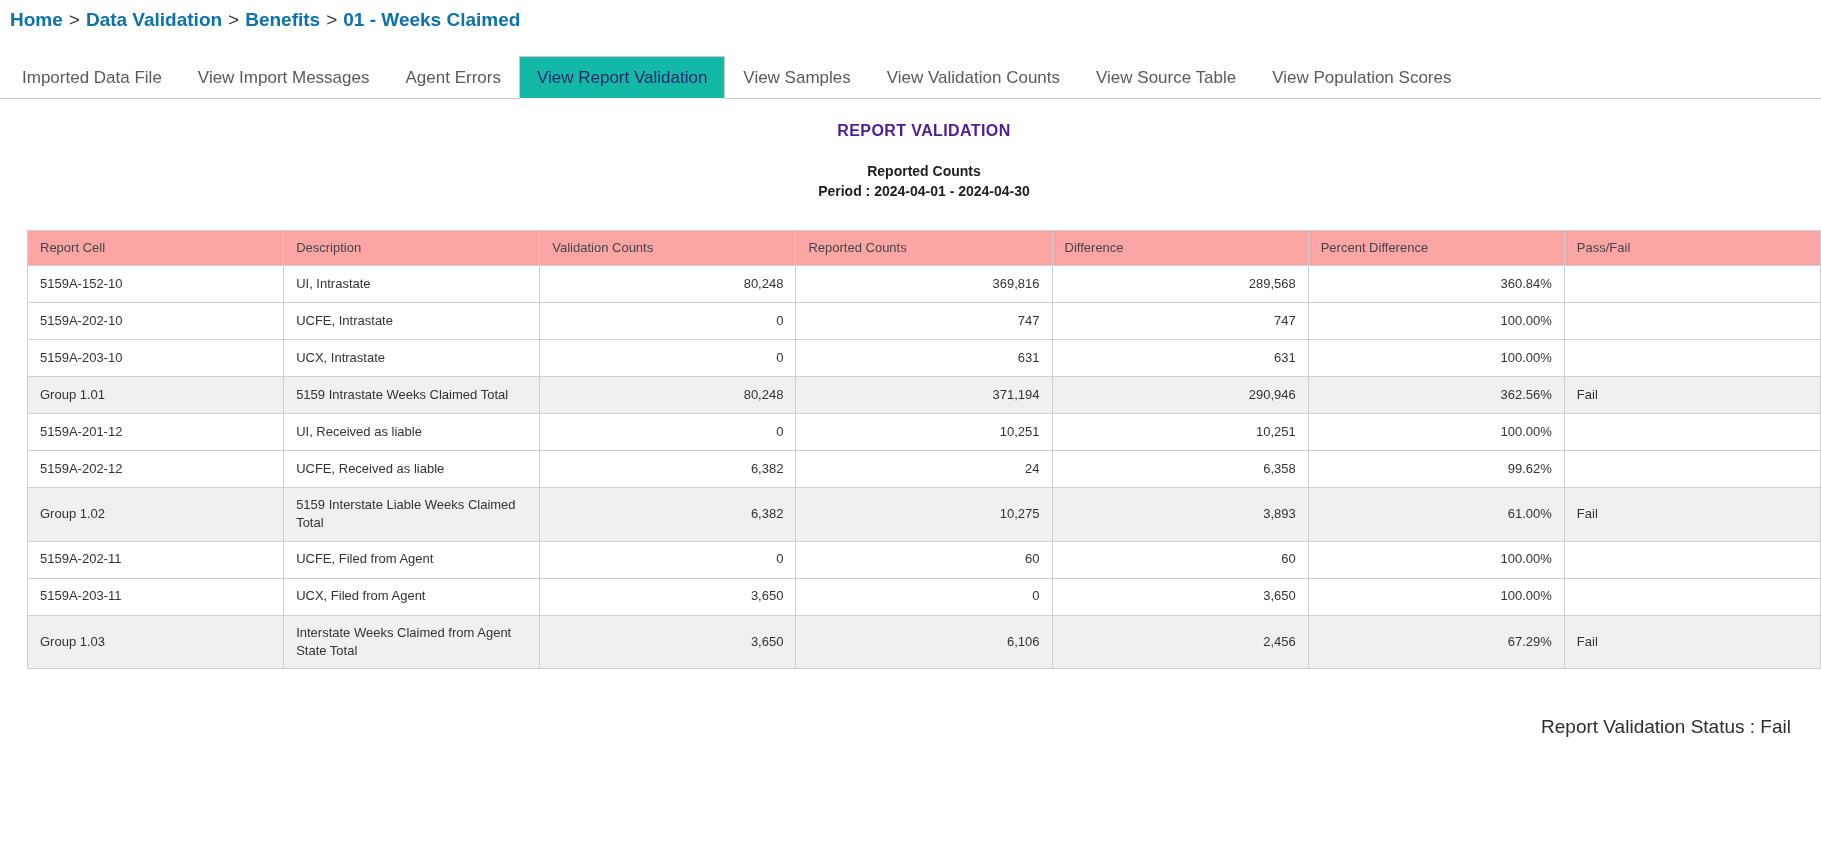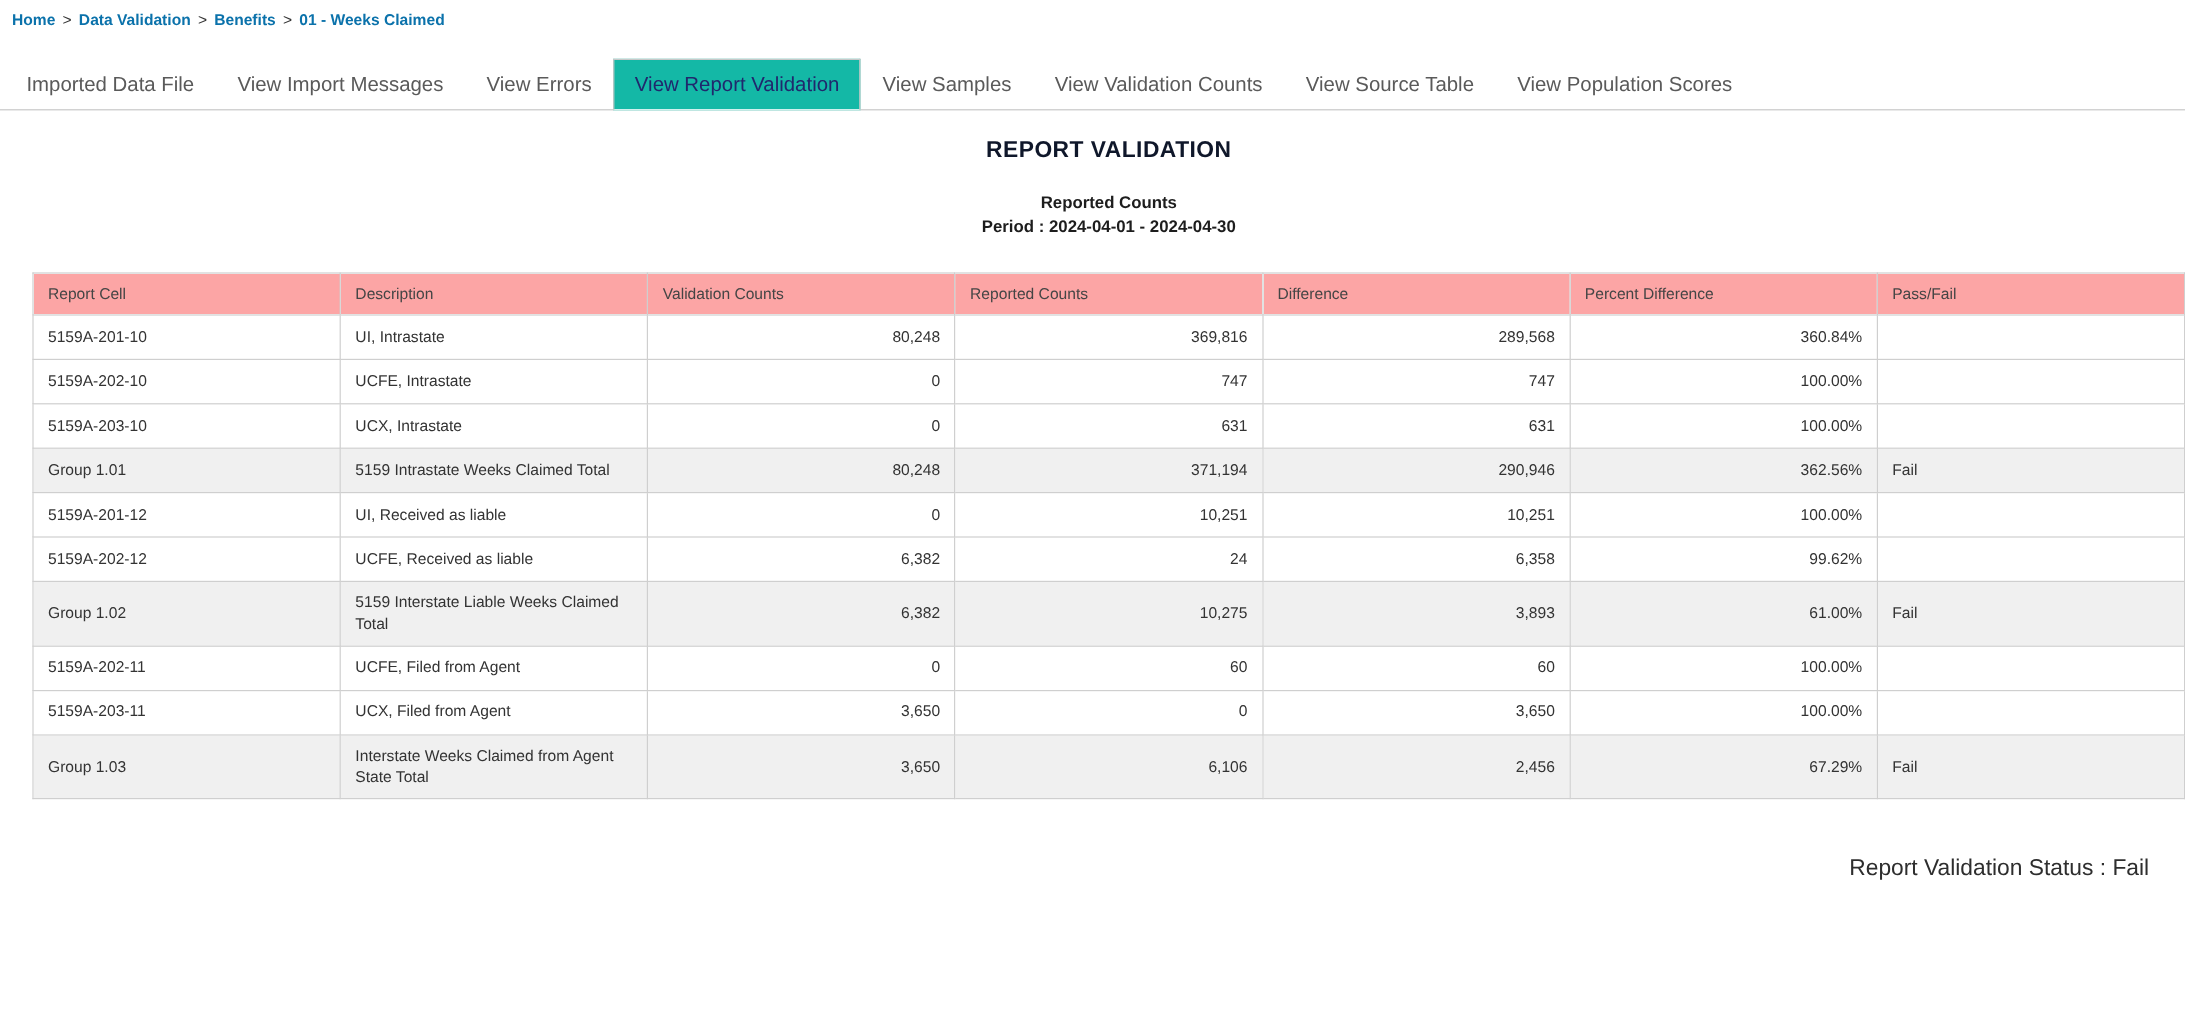--- a/index.html
+++ b/index.html
@@ -6,21 +6,21 @@
   html, body { background: #ffffff; }
   body {
     width: 1821px;
     min-height: 842px;
     font-family: "Liberation Sans", sans-serif;
     color: #333333;
     overflow: hidden;
   }
 
   
-  .breadcrumb { padding: 9px 0 0 10px; font-size: 13px; color: #333; white-space: nowrap; }
+  .breadcrumb { padding: 9px 0 0 10px; font-size: 19px; color: #333; white-space: nowrap; }
   .bc-link { color: var(--link-blue, #0b72ab); text-decoration: none; font-weight: bold; cursor: pointer; }
   .bc-sep { margin: 0 6px; color: #333; font-weight: normal; }
 
   
   .tabbar {
     display: flex;
     align-items: stretch;
     margin-top: 25px;
     padding-left: 4px;
     border-bottom: 1px solid #c8c8c8;
@@ -38,21 +38,21 @@
   .tab.active {
     background: #14b8a6;
     border-color: #c8c8c8;
     border-bottom: 1px solid #ffffff;
     margin-bottom: -1px;
     color: var(--active-tab-text, #20286d);
   }
 
   
   .heading { margin-left: 27px; margin-top: 23px; text-align: center; }
-  .report-title { font-size: 19px; font-weight: bold; color: #0f172a; letter-spacing: 0.4px; }
+  .report-title { font-size: 16px; font-weight: bold; color: #4c1d95; letter-spacing: 0.4px; }
   .subtitles { margin-top: 21px; font-size: 14px; font-weight: bold; color: #1d1d1d; line-height: 20px; }
 
   
   .report-table {
     width: calc(100% - 27px);
     margin: 29px 0 0 27px;
     border-collapse: collapse;
     table-layout: fixed;
     font-size: 13px;
   }
@@ -87,21 +87,21 @@
 </head>
 <body>
 
 <div class="page">
 
   <nav class="breadcrumb" id="breadcrumb"><a href="#" class="bc-link">Home</a><span class="bc-sep">&gt;</span><a href="#" class="bc-link">Data Validation</a><span class="bc-sep">&gt;</span><a href="#" class="bc-link">Benefits</a><span class="bc-sep">&gt;</span><a href="#" class="bc-link">01 - Weeks Claimed</a></nav>
 
   <div class="tabbar" id="tabbar">
       <div class="tab">Imported Data File</div>
       <div class="tab">View Import Messages</div>
-      <div class="tab">View Errors</div>
+      <div class="tab">Agent Errors</div>
       <div class="tab active">View Report Validation</div>
       <div class="tab">View Samples</div>
       <div class="tab">View Validation Counts</div>
       <div class="tab">View Source Table</div>
       <div class="tab">View Population Scores</div>
     </div>
 
   <section class="heading">
     <h1 class="report-title">REPORT VALIDATION</h1>
     <div class="subtitles" id="subtitles">
@@ -126,21 +126,21 @@
           <th>Description</th>
           <th>Validation Counts</th>
           <th>Reported Counts</th>
           <th>Difference</th>
           <th>Percent Difference</th>
           <th>Pass/Fail</th>
         </tr>
     </thead>
     <tbody id="table-body">
         <tr>
-          <td>5159A-201-10</td>
+          <td>5159A-152-10</td>
           <td>UI, Intrastate</td>
           <td class="num">80,248</td>
           <td class="num">369,816</td>
           <td class="num">289,568</td>
           <td class="num">360.84%</td>
           <td></td>
         </tr>
         <tr>
           <td>5159A-202-10</td>
           <td>UCFE, Intrastate</td>

